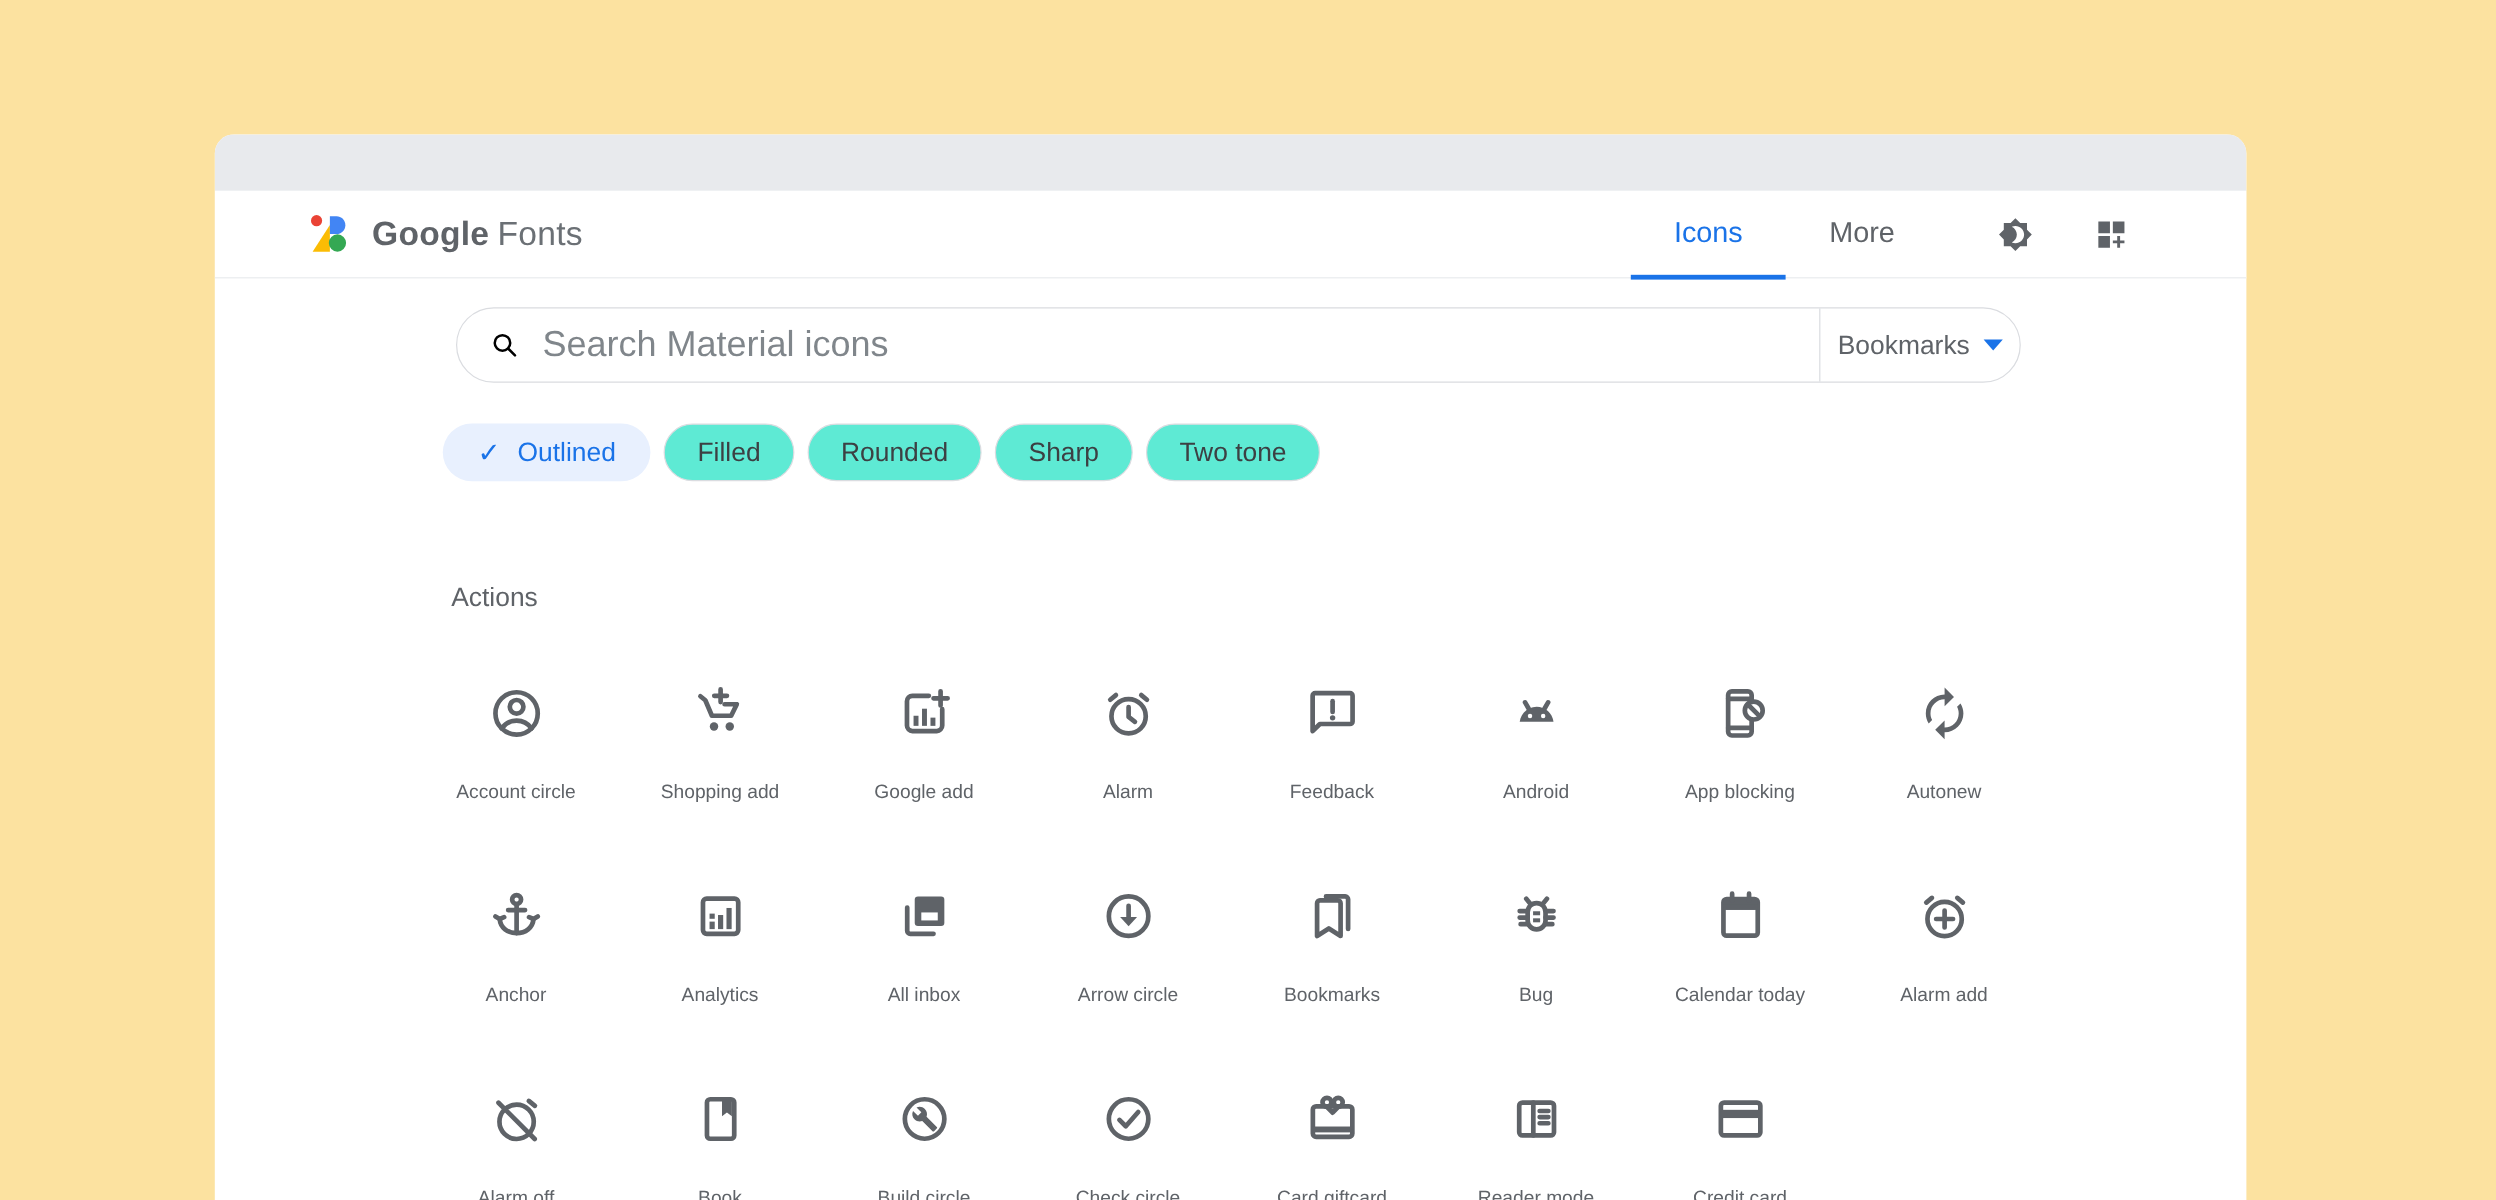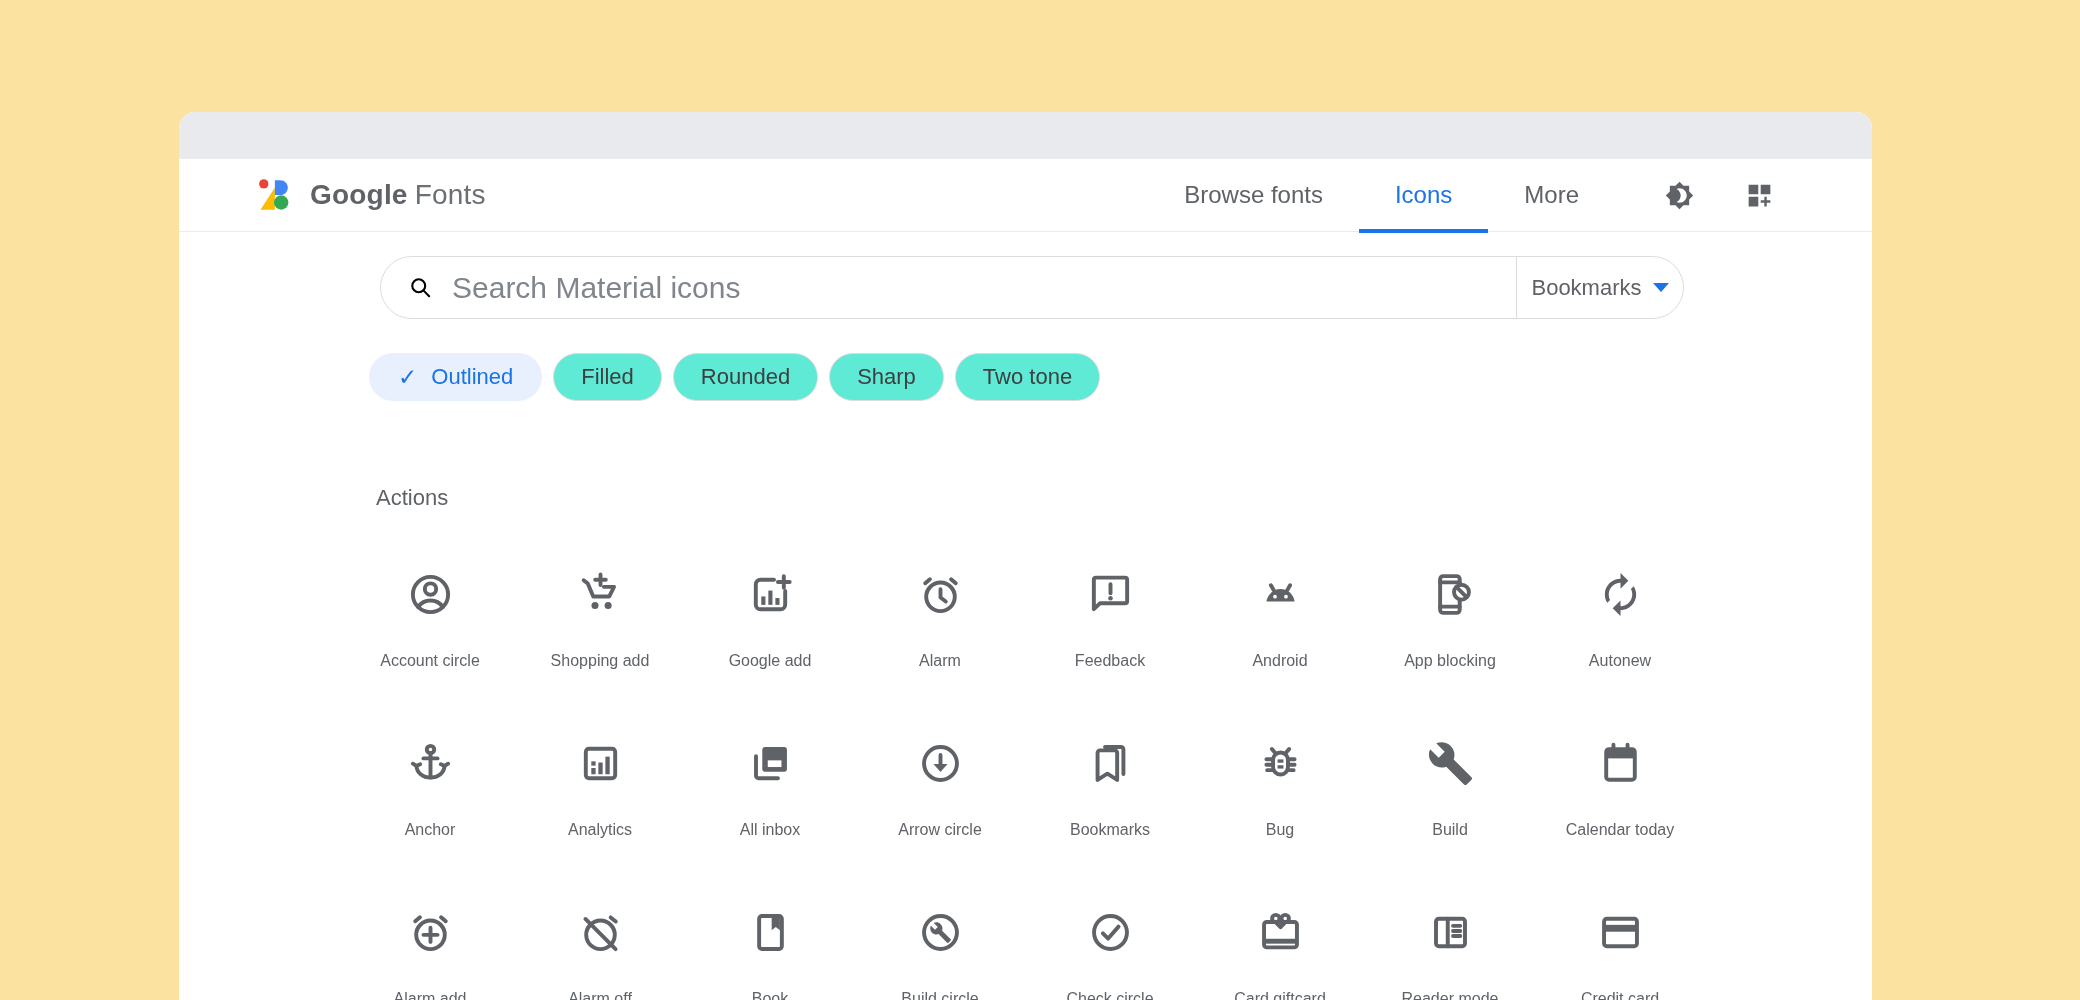--- a/index.html
+++ b/index.html
@@ -71,21 +71,20 @@
       <svg viewBox="0 0 24 24">
         <polygon fill="#fbbc04" points="3,21.8 12.6,7.0 12.6,21.8"></polygon>
         <path fill="#4285f4" d="M12.6 2.2h3.7c2.7 0 4.9 2.2 4.9 4.9s-2.2 4.9-4.9 4.9h-3.7z"></path>
         <circle fill="#34a853" cx="16.8" cy="17" r="4.8"></circle>
         <circle fill="#ea4335" cx="5.2" cy="4.6" r="3.1"></circle>
       </svg>
       <div class="logo-text"><span class="w1">Google</span><span class="w2">Fonts</span></div>
     </div>
 
     <div class="nav">
-        <div class="tab">Browse fonts</div>
         <div class="tab active">Icons</div>
         <div class="tab">More</div>
       </div>
 
     <div class="hbtn">
       <svg viewBox="0 0 24 24">
         <path d="M20 8.69V4h-4.69L12 .69 8.69 4H4v4.69L.69 12 4 15.31V20h4.69L12 23.31 15.31 20H20v-4.69L23.31 12 20 8.69zM12 18c-.89 0-1.74-.2-2.5-.55 2.06-.95 3.5-3.03 3.5-5.45s-1.44-4.5-3.5-5.45C10.26 6.2 11.11 6 12 6c3.31 0 6 2.69 6 6s-2.69 6-6 6z"></path>
       </svg>
     </div>
     <div class="hbtn">
@@ -276,28 +275,20 @@
             <rect class="f" x="10.5" y="12.9" width="3" height="1.7"></rect>
             <path class="s" d="M9.4 6.8 7.6 4.6 M14.6 6.8l1.8-2.2"></path>
             <path class="s" d="M8.2 9.8H4.8 M8.2 12.6H4.8 M8.2 15.4H5.2 M15.8 9.8h3.4 M15.8 12.6h3.4 M15.8 15.4h2.9"></path>
           </svg>
         </span>
         <span class="glabel">Bug</span>
       </div>
       <div class="cell">
         <span class="gicon">
           <svg viewBox="0 0 24 24">
-            <path class="f" d="M22.7 19l-9.1-9.1c.9-2.3.4-5-1.5-6.9-2-2-5-2.4-7.4-1.3L9 6 6 9 1.6 4.7C.4 7.1.9 10.1 2.9 12.1c1.9 1.9 4.6 2.4 6.9 1.5l9.1 9.1c.4.4 1 .4 1.4 0l2.3-2.3c.5-.4.5-1.1.1-1.4z"></path>
-          </svg>
-        </span>
-        <span class="glabel">Build</span>
-      </div>
-      <div class="cell">
-        <span class="gicon">
-          <svg viewBox="0 0 24 24">
             <rect class="s" x="4.7" y="4.7" width="14.6" height="15.6" rx="1.4"></rect>
             <rect class="f" x="4.7" y="4.7" width="14.6" height="4.6" rx="1.4"></rect>
             <rect class="f" x="4.7" y="7.2" width="14.6" height="2.1"></rect>
             <path class="s" d="M8.4 2.4v3 M15.6 2.4v3"></path>
           </svg>
         </span>
         <span class="glabel">Calendar today</span>
       </div>
       <div class="cell">
         <span class="gicon">

